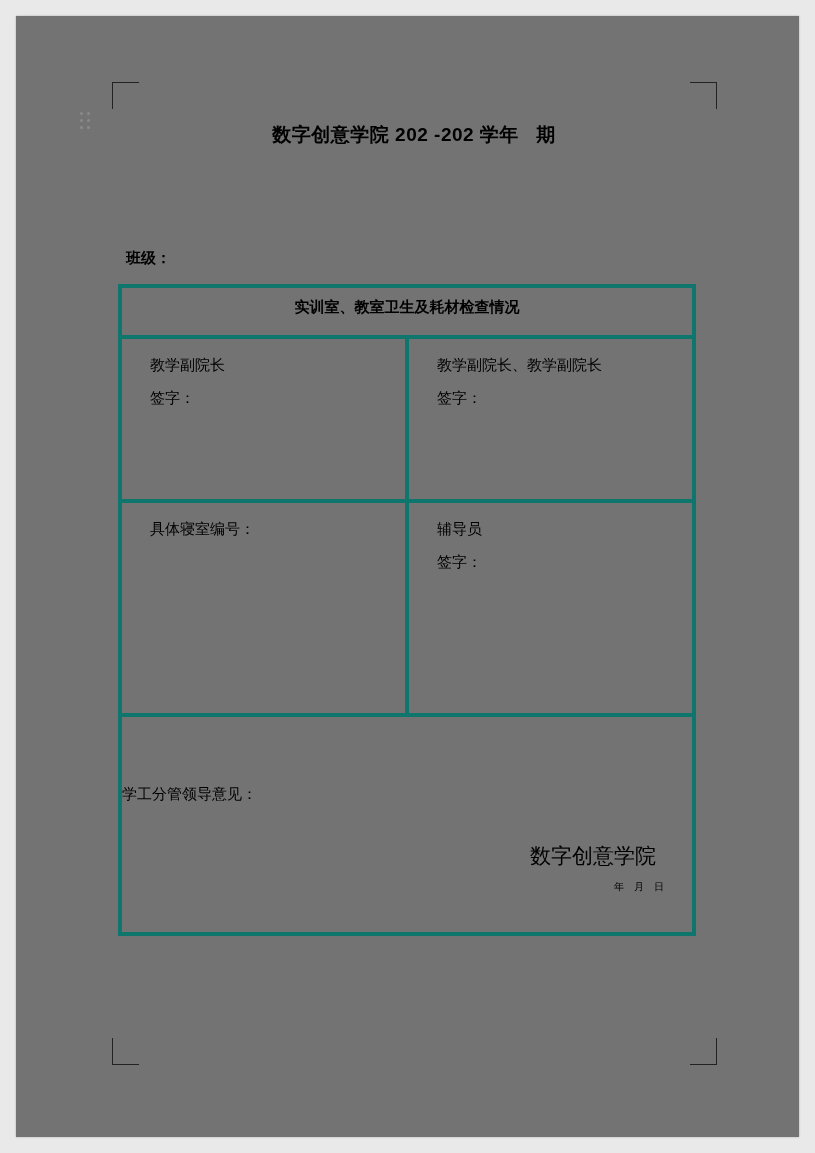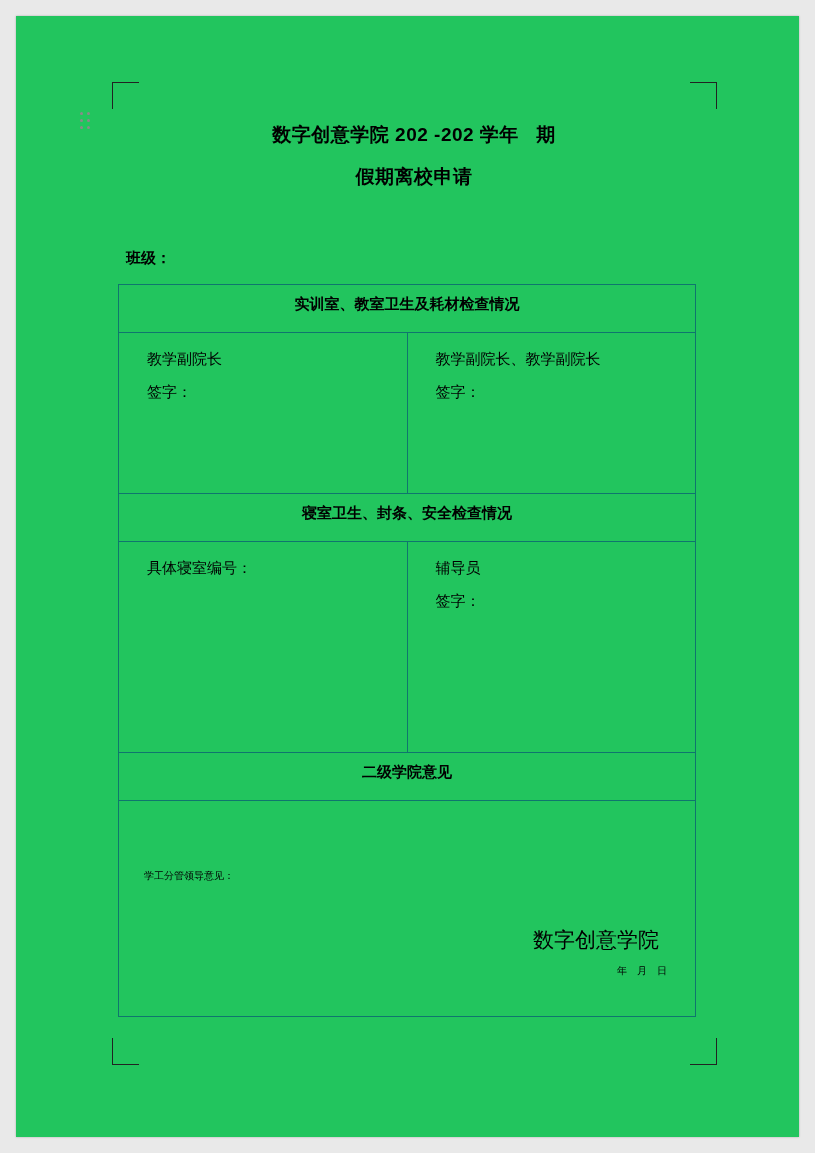--- a/index.html
+++ b/index.html
@@ -10,21 +10,21 @@
   body {
     width: 815px;
     height: 1153px;
     font-family: "Liberation Serif", "DejaVu Serif", serif;
   }
   .page {
     position: relative;
     width: 783px;
     height: 1121px;
     margin: 16px;
-    background: #22c55e;
+    background: #737373;
     box-shadow: 0 0 2px rgba(0,0,0,0.25);
     overflow: hidden;
   }
 
   
   .crop {
     position: absolute;
     width: 26px;
     height: 26px;
   }
@@ -85,21 +85,21 @@
 
   table.form {
     position: absolute;
     left: 102px;
     top: 268px;
     width: 578px;
     border-collapse: collapse;
     table-layout: fixed;
   }
   table.form td {
-    border: 1px solid #0f766e;
+    border: 4px solid #0f766e;
     vertical-align: top;
     font-size: 15px;
     color: #000;
     padding: 10px 28px;
   }
   td.section {
     text-align: center;
     font-family: "Liberation Sans", sans-serif;
     font-weight: bold;
     font-size: 15px;
@@ -110,23 +110,23 @@
   .cell-line {
     line-height: 33px;
     white-space: pre;
   }
   td.tall-a { height: 140px; }
   td.tall-b { height: 190px; }
   td.opinion { height: 195px; position: relative; padding: 0; }
 
   .opinion-text {
     position: absolute;
-    left: 25px;
+    left: 0;
     top: 68px;
-    font-size: 10px;
+    font-size: 15px;
   }
   .sign-college {
     position: absolute;
     right: 36px;
     top: 125px;
     font-size: 21px;
   }
   .sign-date {
     position: absolute;
     right: 28px;
@@ -149,21 +149,20 @@
     <i></i>
     <i></i>
     <i></i>
     <i></i>
     <i></i>
     <i></i>
   </div>
 
   <div class="title-block">
     <div class="title-line">数字创意学院 202 -202 学年   期</div>
-    <div class="title-line">假期离校申请</div>
   </div>
 
   <div class="class-label">班级：</div>
 
   <table class="form">
     <colgroup>
       <col style="width:50%">
       <col style="width:50%">
     </colgroup>
     <tbody>
@@ -174,33 +173,27 @@
         <td class="tall-a">
           <div class="cell-line">教学副院长</div>
           <div class="cell-line">签字：</div>
         </td>
         <td class="tall-a">
           <div class="cell-line">教学副院长、教学副院长</div>
           <div class="cell-line">签字：</div>
         </td>
       </tr>
       <tr>
-        <td class="section" colspan="2">寝室卫生、封条、安全检查情况</td>
-      </tr>
-      <tr>
         <td class="tall-b">
           <div class="cell-line">具体寝室编号：</div>
         </td>
         <td class="tall-b">
           <div class="cell-line">辅导员</div>
           <div class="cell-line">签字：</div>
         </td>
-      </tr>
-      <tr>
-        <td class="section" colspan="2">二级学院意见</td>
       </tr>
       <tr>
         <td class="opinion" colspan="2">
           <div class="opinion-text">学工分管领导意见：</div>
           <div class="sign-college">数字创意学院</div>
           <div class="sign-date">年    月    日</div>
         </td>
       </tr>
     </tbody>
   </table>

